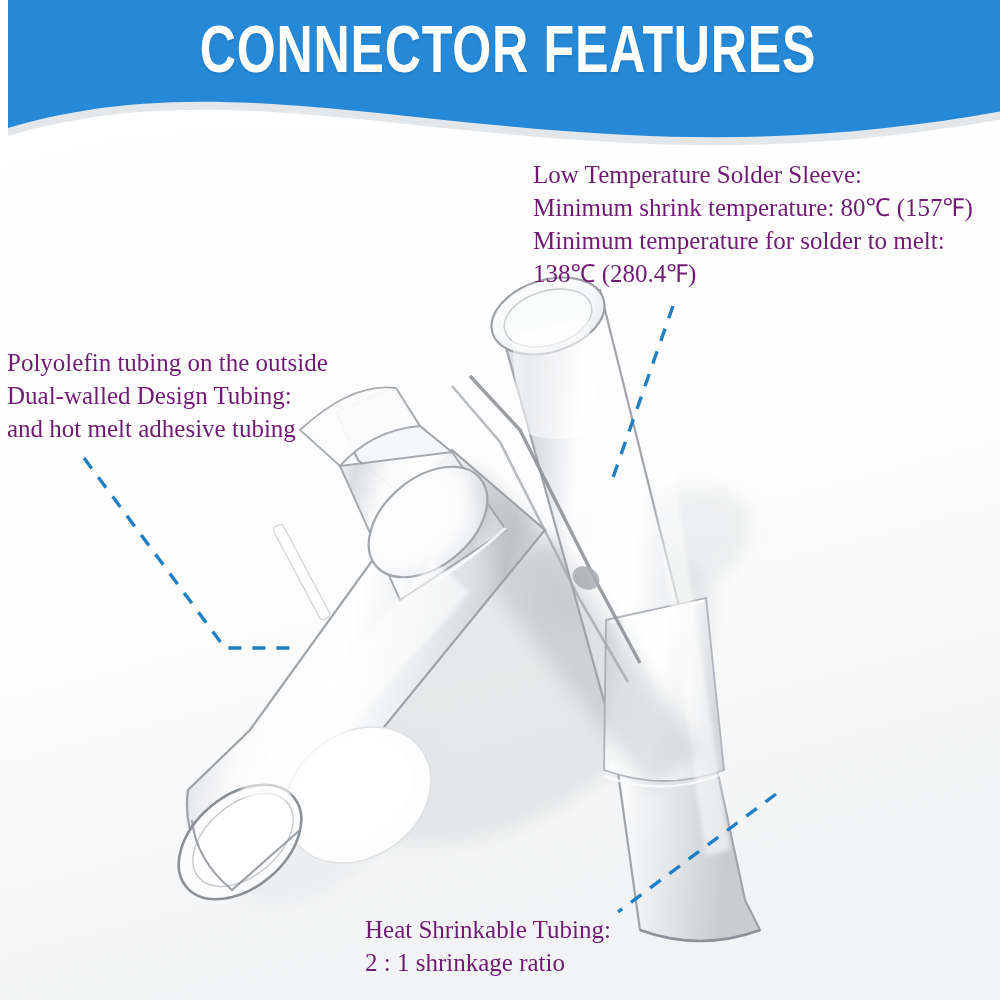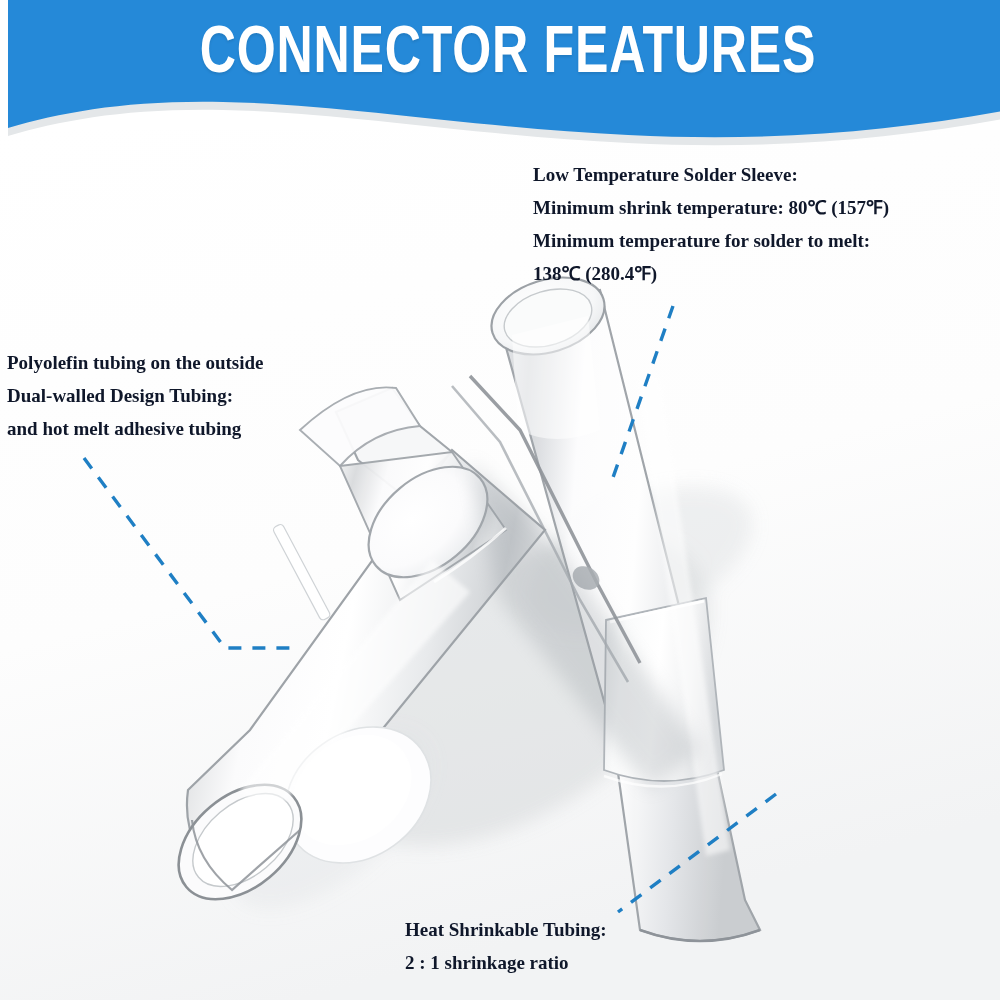--- a/index.html
+++ b/index.html
@@ -40,31 +40,31 @@
 
   
   #product-photo{
     position:absolute;left:0;top:130px;width:1000px;height:870px;
   }
   #product-photo svg{position:absolute;left:0;top:0;}
 
   
   .callout{
     position:absolute;
-    color:#0f172a;
+    color:#701a75;
     font-family:"Liberation Serif", serif;
-    font-size:19px;
+    font-size:25px;
     line-height:33px;
-    font-weight:700;
+    font-weight:400;
     white-space:nowrap;
   }
   .callout .ln{display:block;}
   #callout-solder{left:533px;top:158px;}
   #callout-dualwall{left:7px;top:346px;}
-  #callout-heatshrink{left:365px;top:913px;margin-left:40px;}
+  #callout-heatshrink{left:365px;top:913px;}
 
   
   #leader-lines{position:absolute;left:0;top:0;width:1000px;height:1000px;pointer-events:none;}
   .leader{
     fill:none;
     stroke:#1f7fc4;
     stroke-width:3.4;
     stroke-dasharray:13 11;
     stroke-linecap:butt;
   }

